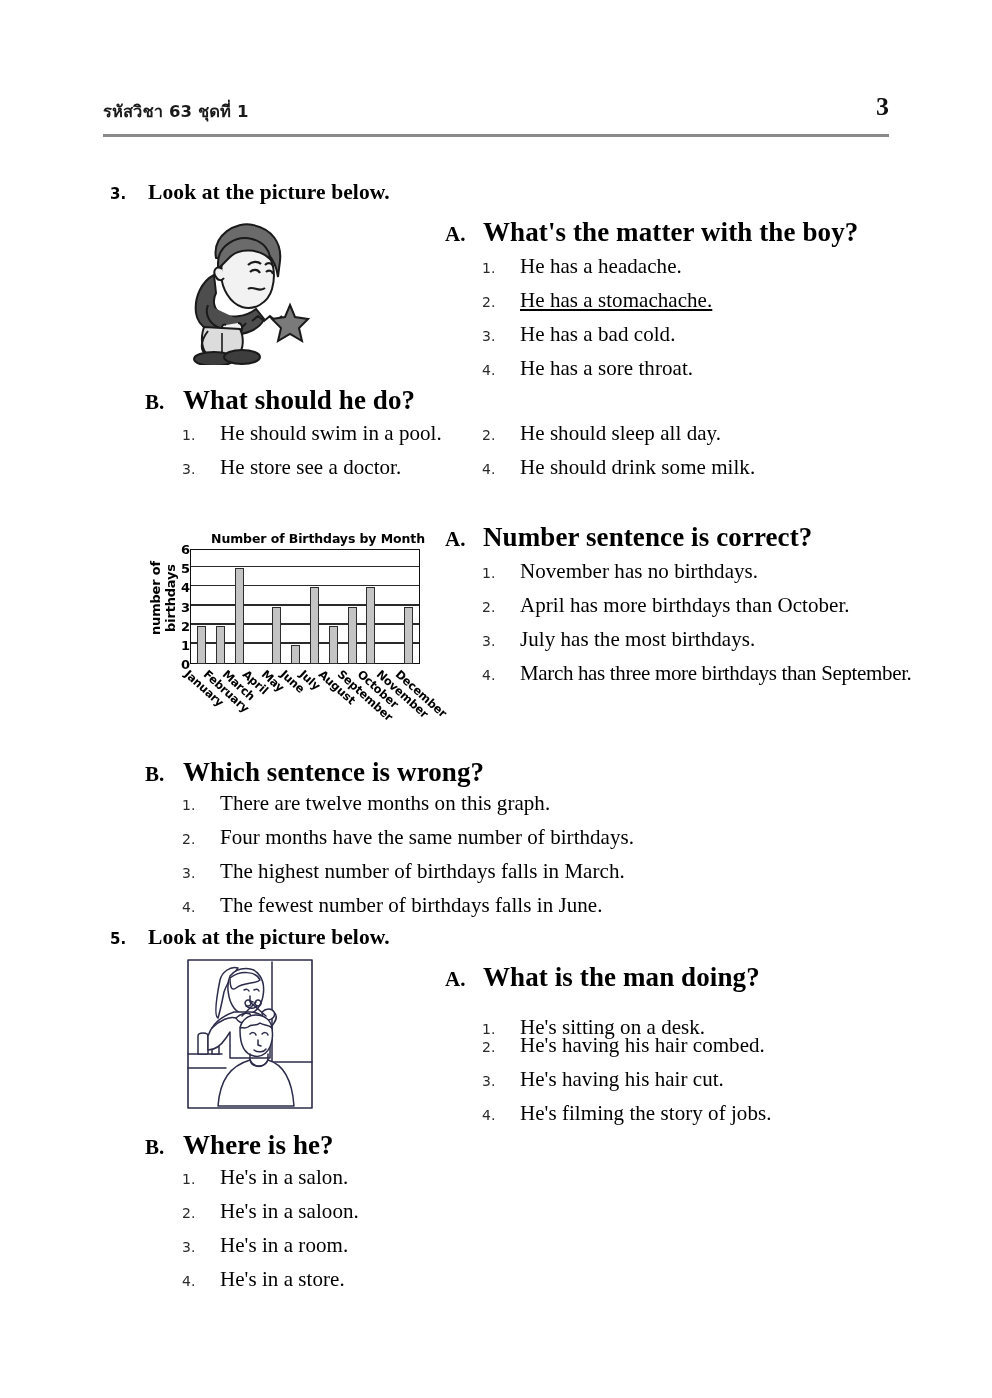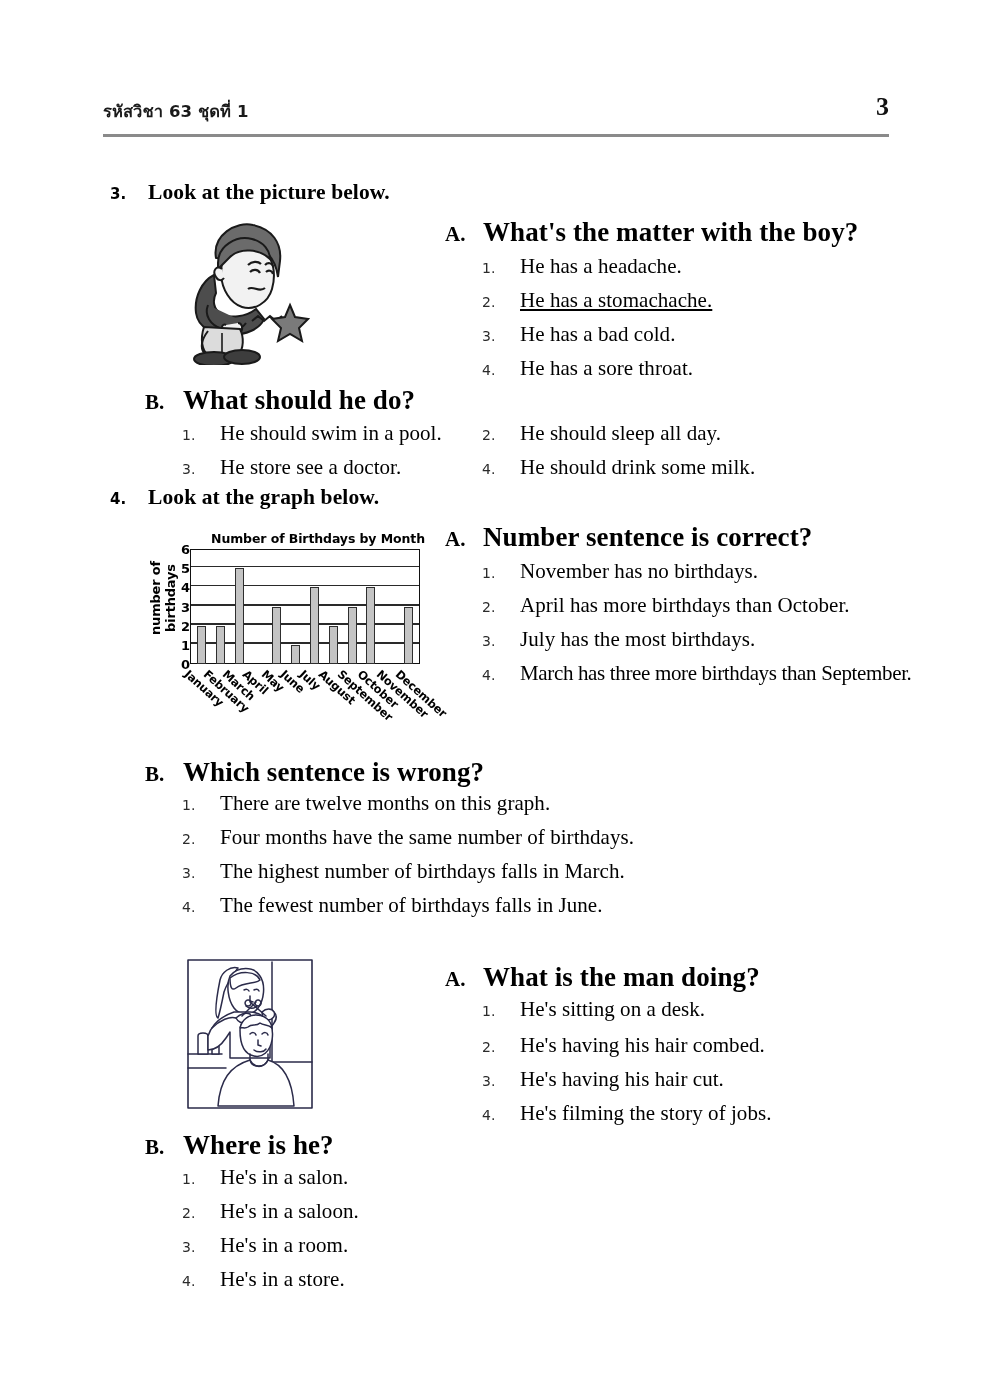--- a/index.html
+++ b/index.html
@@ -312,23 +312,20 @@
   </div>
   <div class="opt" style="left:72px; top:275px;">
     <span class="opt-num">3.</span><span class="opt-text">He store see a doctor.</span>
   </div>
   <div class="opt" style="left:372px; top:275px;">
     <span class="opt-num">4.</span><span class="opt-text">He should drink some milk.</span>
   </div>
 </div>
 
 <div class="q-block" style="left:110px; top:485px; width:790px; height:430px;">
-  <div class="q-head">
-    <span class="q-num">4.</span><span class="q-stem">Look at the graph below.</span>
-  </div>
 
   <div class="sec" style="left:335px; top:37px;">
     <span class="sec-letter">A.</span><span class="sec-title">Number sentence is correct?</span>
   </div>
   <div class="opt" style="left:372px; top:74px;">
     <span class="opt-num">1.</span><span class="opt-text">November has no birthdays.</span>
   </div>
   <div class="opt" style="left:372px; top:108px;">
     <span class="opt-num">2.</span><span class="opt-text">April has more birthdays than October.</span>
   </div>
@@ -424,20 +421,23 @@
       <div class="xlab" style="left: 116px;">July</div>
       <div class="xlab" style="left: 135.167px;">August</div>
       <div class="xlab" style="left: 154.333px;">September</div>
       <div class="xlab" style="left: 173.5px;">October</div>
       <div class="xlab" style="left: 192.667px;">November</div>
       <div class="xlab" style="left: 211.833px;">December</div>
     </div>
 </div>
 
 <div class="q-block" style="left:110px; top:925px; width:790px; height:370px;">
+  <div class="q-head">
+    <span class="q-num">5.</span><span class="q-stem">Look at the picture below.</span>
+  </div>
 
   <div class="fig-barber" style="left:76px; top:33px;">
     <svg viewBox="0 0 128 152" width="128" height="152" xmlns="http://www.w3.org/2000/svg">
       <g fill="none" stroke="#2b2b4a" stroke-width="1.5" stroke-linejoin="round" stroke-linecap="round">
 
         <path d="M2 2 L126 2 L126 150 L2 150 Z" stroke="#2b2b4a" stroke-width="1.6" fill="#ffffff"></path>
         <path d="M86 4 L86 104"></path>
         <path d="M86 104 L126 104"></path>
         <path d="M2 96 L36 96"></path>
         <path d="M2 110 L40 110"></path>
@@ -483,21 +483,21 @@
 
         <path d="M64 102 C44 108, 34 122, 32 148 L108 148 C106 120, 96 106, 82 102 C78 110, 68 110, 64 102 Z" fill="#ffffff"></path>
         <path d="M64 102 C66 110, 78 111, 82 102"></path>
       </g>
     </svg>
   </div>
 
   <div class="sec" style="left:335px; top:37px;">
     <span class="sec-letter">A.</span><span class="sec-title">What is the man doing?</span>
   </div>
-  <div class="opt" style="left:372px; top:72px;">
+  <div class="opt" style="left:372px; top:90px;">
     <span class="opt-num">1.</span><span class="opt-text">He's sitting on a desk.</span>
   </div>
   <div class="opt" style="left:372px; top:108px;">
     <span class="opt-num">2.</span><span class="opt-text">He's having his hair combed.</span>
   </div>
   <div class="opt" style="left:372px; top:142px;">
     <span class="opt-num">3.</span><span class="opt-text">He's having his hair cut.</span>
   </div>
   <div class="opt" style="left:372px; top:176px;">
     <span class="opt-num">4.</span><span class="opt-text">He's filming the story of jobs.</span>

